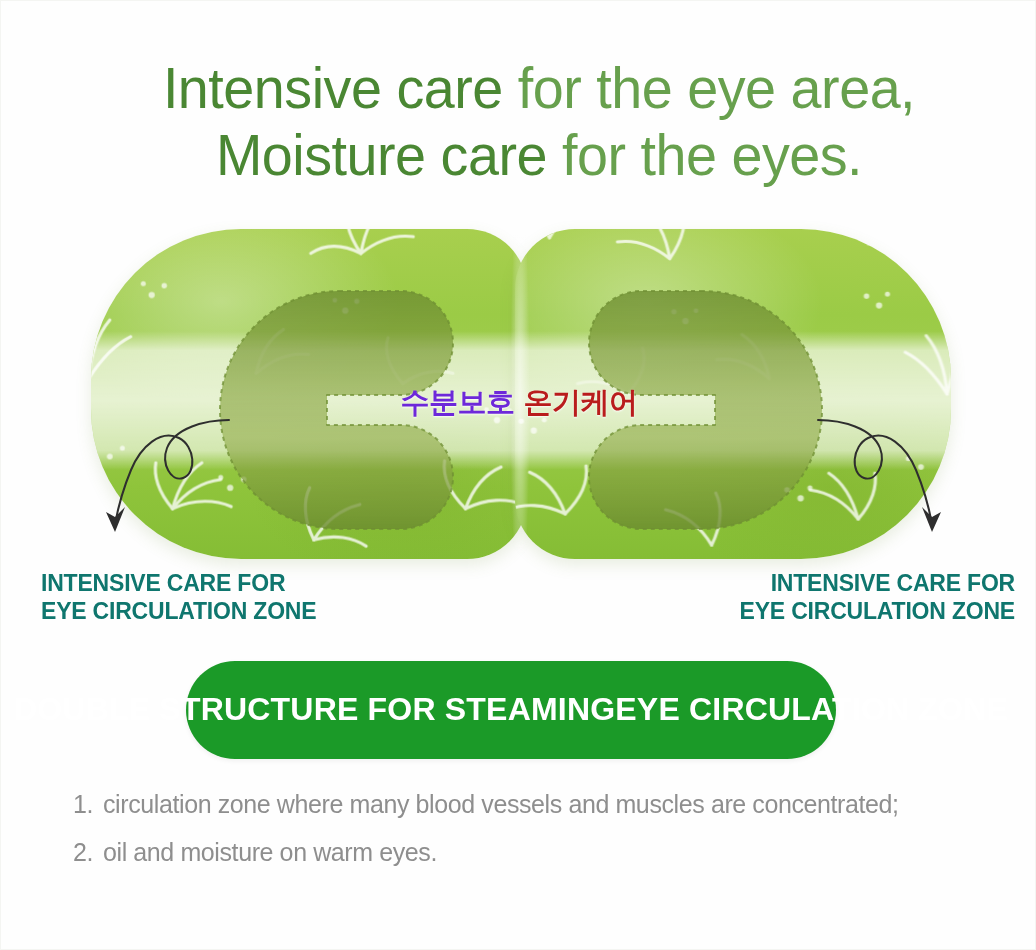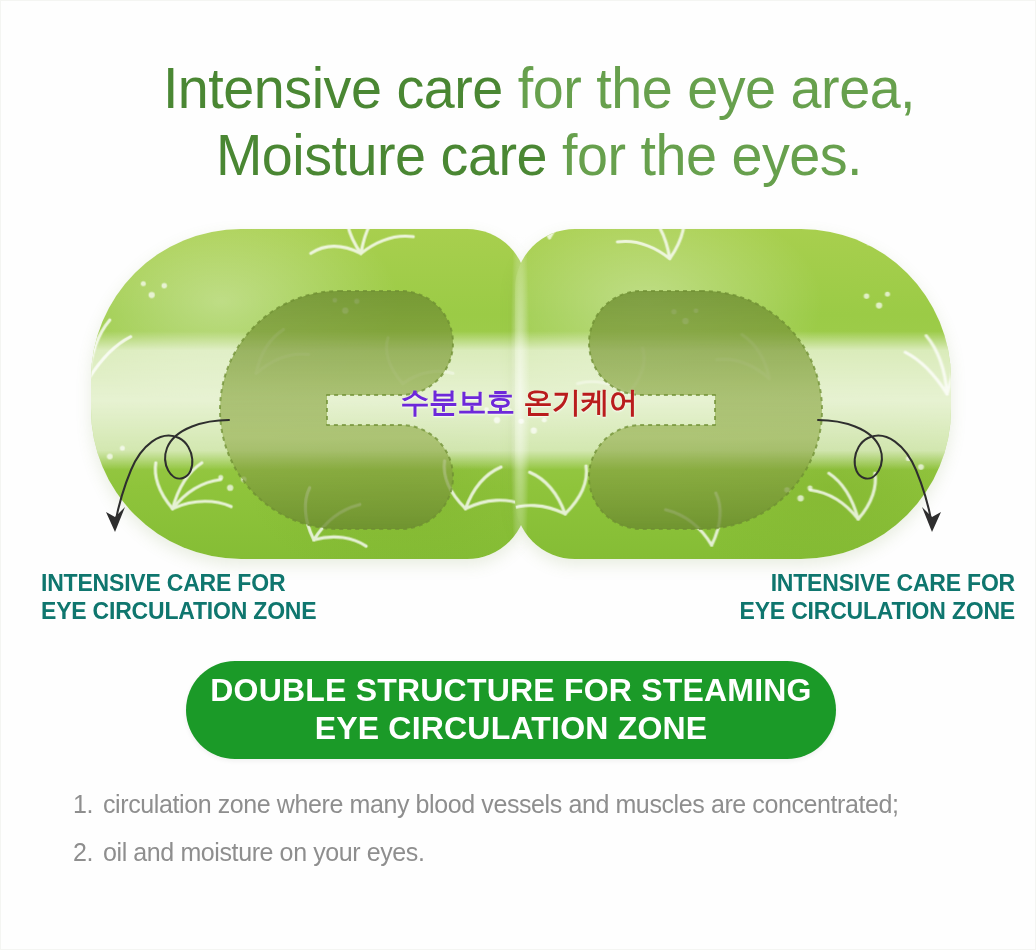--- a/index.html
+++ b/index.html
@@ -131,21 +131,21 @@
   }
   .caption-left{left:40px;text-align:left;}
   .caption-right{right:20px;text-align:right;}
   .caption .l2{display:block;}
 
   
   .banner{
     position:absolute;left:185px;top:660px;width:650px;height:98px;
     background:#1b9a28;
     border-radius:49px;
-    display:flex;flex-direction:column;
+    display:flex;flex-direction:row;
     align-items:center;justify-content:center;
     box-shadow:0 2px 5px rgba(0,0,0,.06);
   }
   .banner .bl{
     display:block;
     color:#ffffff;
     font-family:"Liberation Sans Narrow","Liberation Sans",sans-serif;
     font-size:32px;
     font-weight:bold;
     letter-spacing:0.2px;
@@ -428,18 +428,18 @@
   <div class="notes">
     <div class="note">
       <span class="num">1.</span>
       <span class="body">
         <span>circulation zone where many blood vessels and muscles are concentrated;</span>
       </span>
     </div>
     <div class="note">
       <span class="num">2.</span>
       <span class="body">
-        <span>oil and moisture on your eyes.</span>
+        <span>oil and moisture on warm eyes.</span>
       </span>
     </div>
   </div>
 
 </div>
 
 </body></html>

